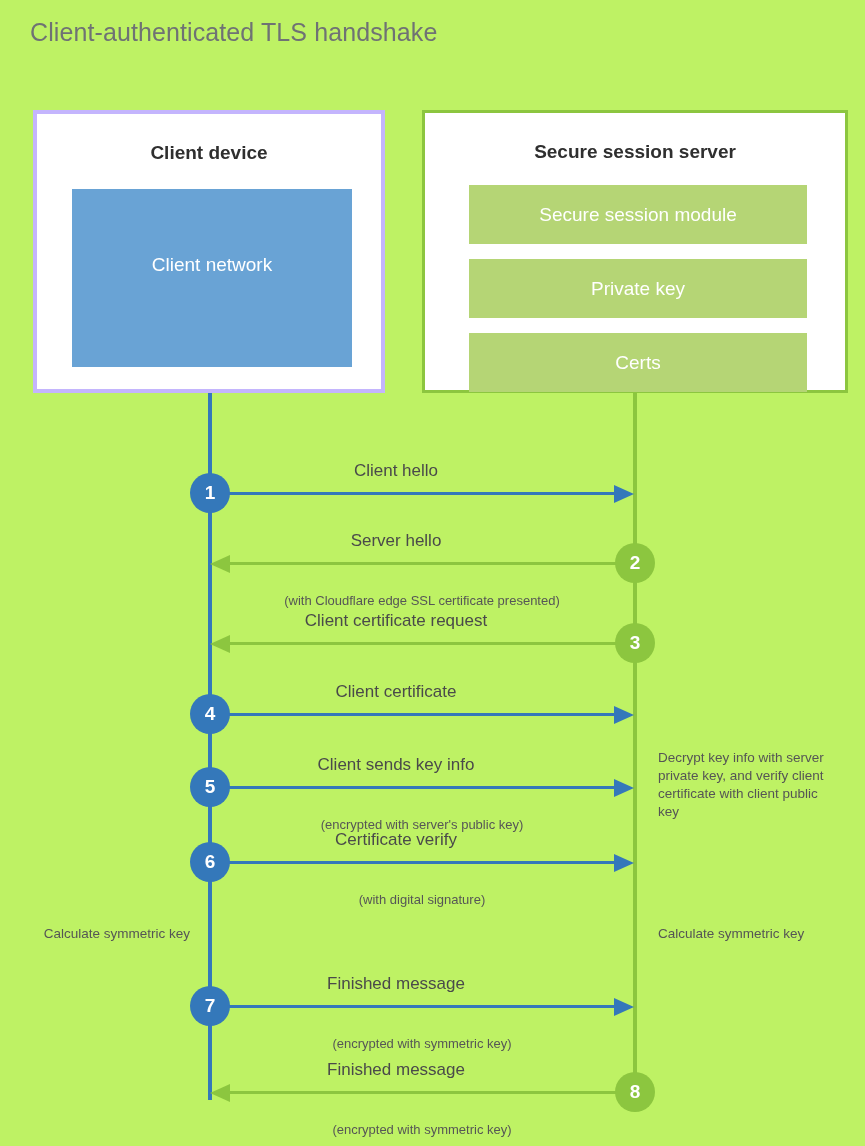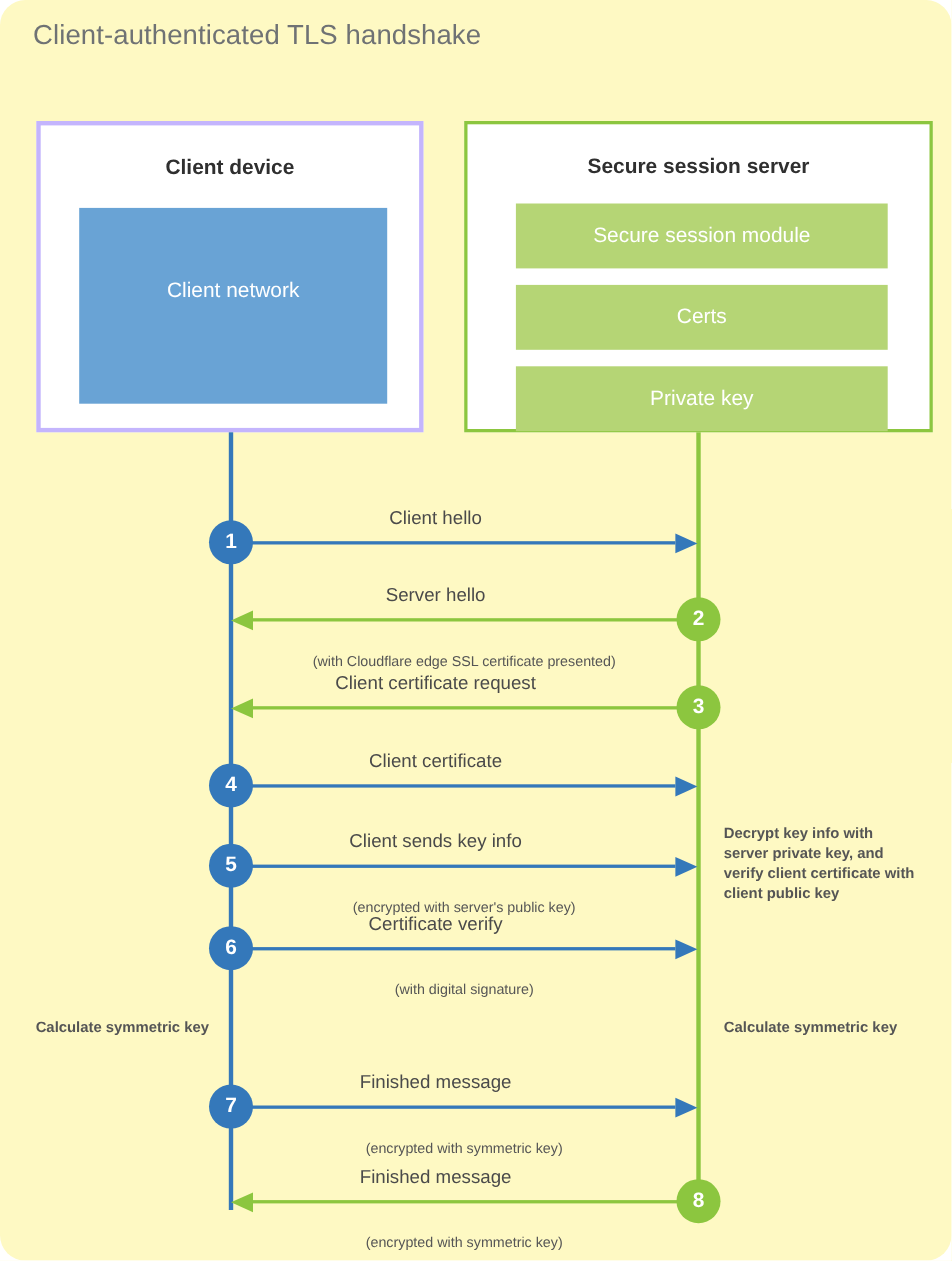--- a/index.html
+++ b/index.html
@@ -9,22 +9,21 @@
   }
   body {
     font-family: "Liberation Sans", "DejaVu Sans", sans-serif;
     color: #404040;
   }
   #page {
     position: relative;
     width: 865px;
     height: 1146px;
     overflow: hidden;
-    background: #fef9c3;
-    border-radius: 23px;
+    background: #bef264;
   }
 
   
   .page-title {
     position: absolute;
     left: 30px;
     top: 18px;
     font-size: 25px;
     font-weight: 400;
     color: #6f7274;
@@ -180,21 +179,20 @@
   }
   .step-circle.blue { background: #3478ba; left: 190px; }
   .step-circle.green { background: #8cc63f; left: 615px; }
 
   
   .annotation {
     position: absolute;
     font-size: 13.5px;
     line-height: 18px;
     color: #555555;
-    font-weight: bold;
   }
   .annotation.right-side { left: 658px; width: 180px; text-align: left; }
   .annotation.left-side { left: 20px; width: 170px; text-align: right; }
 </style>
 </head>
 <body>
 
 <div id="page">
 
   <div class="page-title">Client-authenticated TLS handshake</div>
@@ -205,22 +203,22 @@
       <span>
         <span>Client network</span><br>
       </span>
     </div>
   </div>
 
   <div class="party-box server">
     <div class="party-title">Secure session server</div>
     <div class="server-modules">
       <div class="server-module">Secure session module</div>
+      <div class="server-module">Private key</div>
       <div class="server-module">Certs</div>
-      <div class="server-module">Private key</div>
     </div>
   </div>
 
   <div class="lifeline client"></div>
   <div class="lifeline server"></div>
 
   <div class="msg ltr blue" style="top: 493px;">
     <div class="msg-label">Client hello</div>
     <div class="line"></div>
     <div class="arrowhead"></div>

